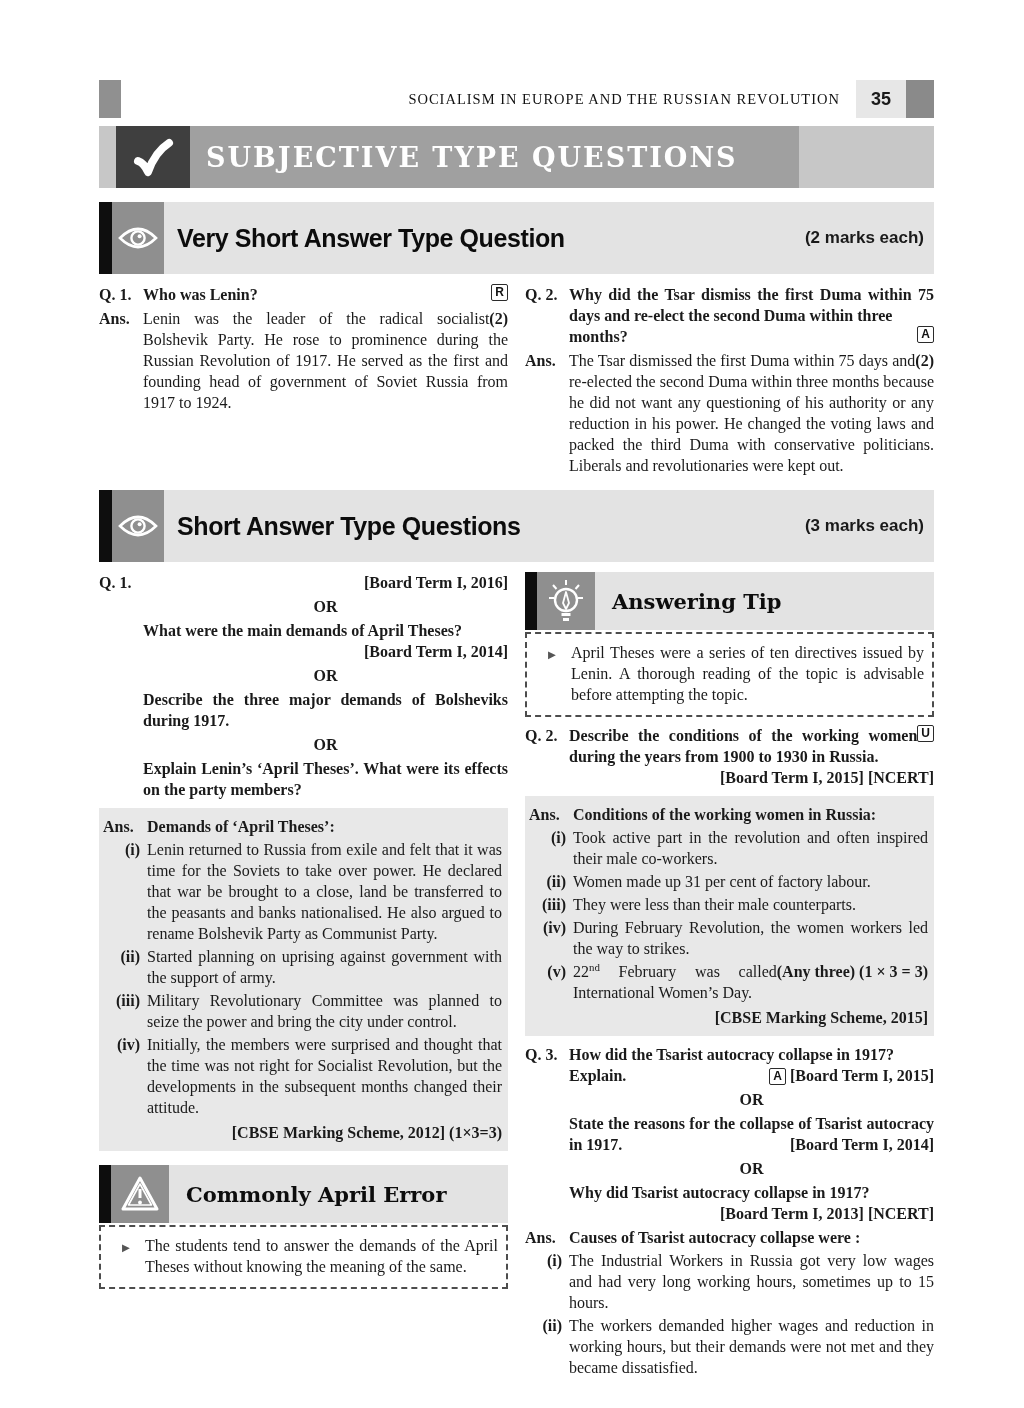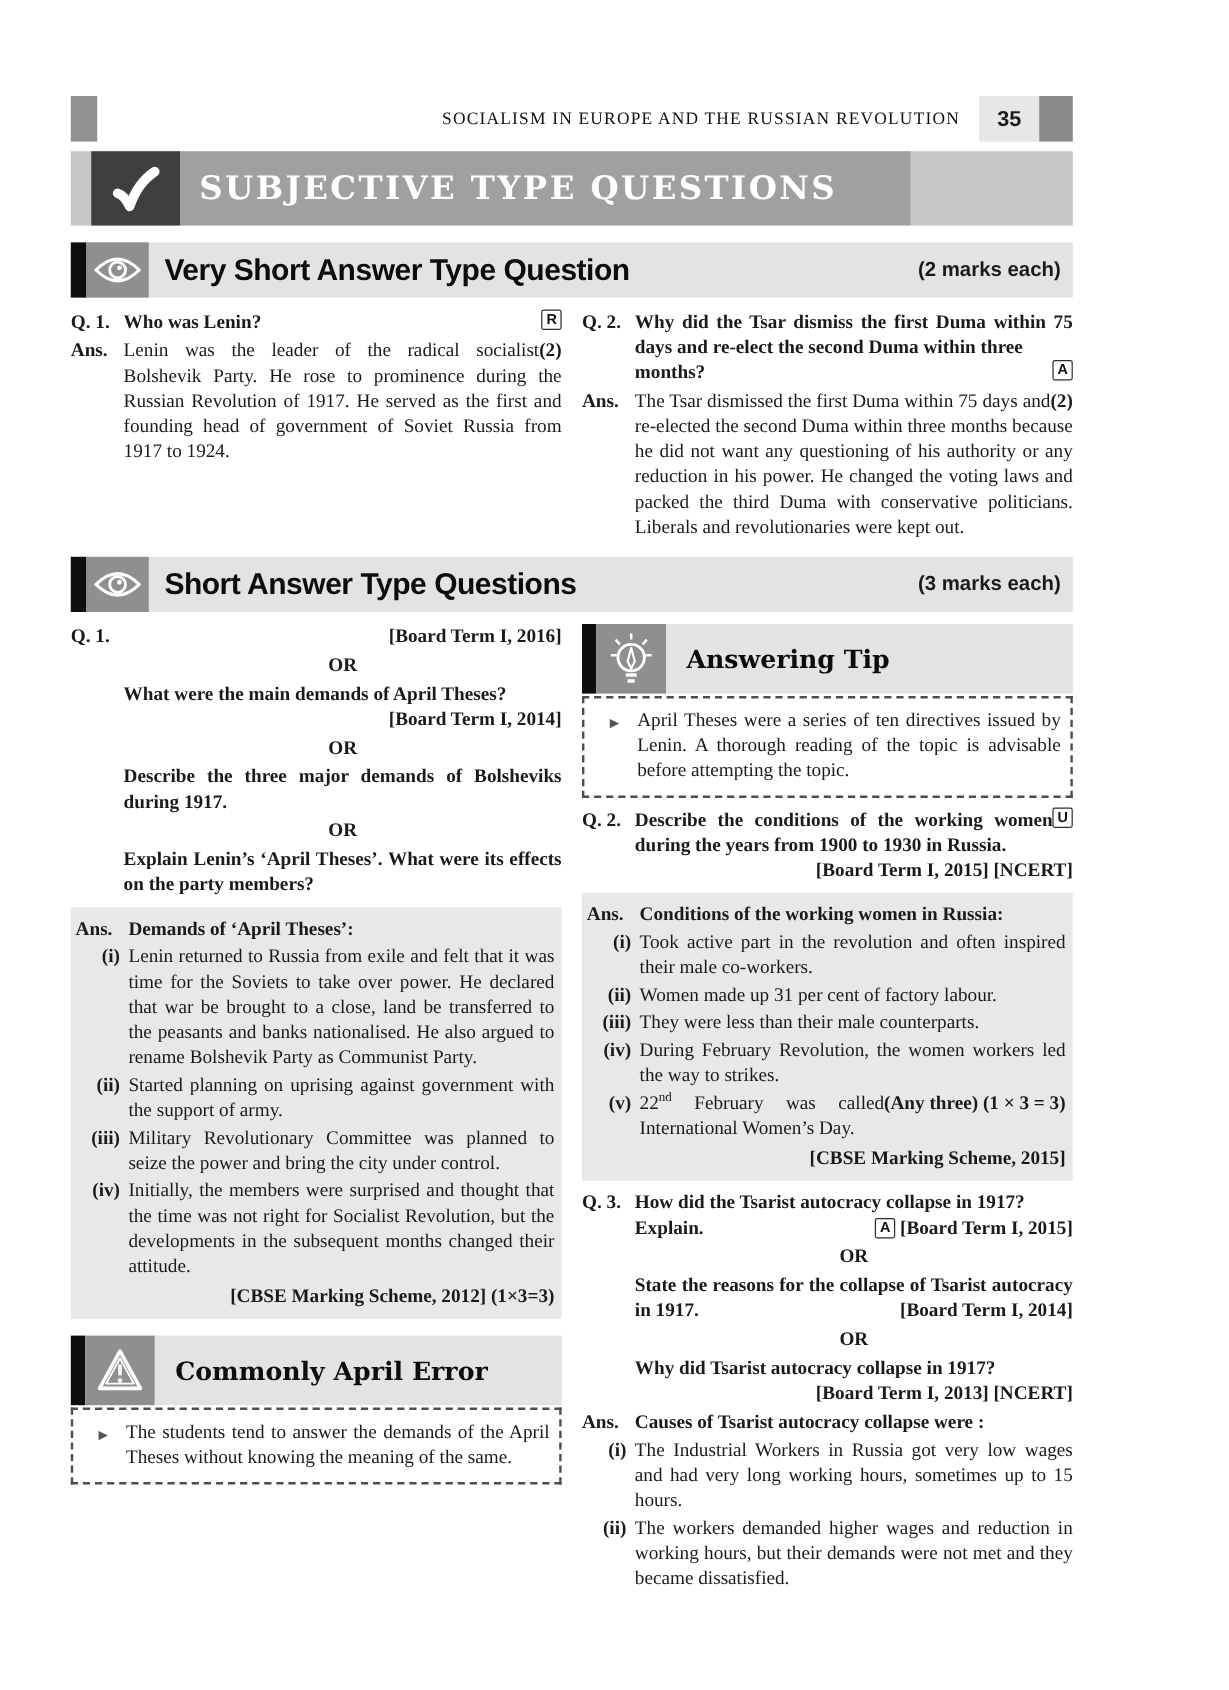--- a/index.html
+++ b/index.html
@@ -2,21 +2,21 @@
 <html style="--banner-gray: #a0a0a0; --banner-light: #c7c7c7; --dark-box: #3f3f3f; --band-gray: #e3e3e3; --icon-box-gray: #8f8f8f; --ans-bg: #e8e8e8; --pagenum-bg: #e7e7e7; --corner-gray: #909090; --corner-dark: #8a8a8a;"><head>
 <meta charset="utf-8">
 <style>
   * { margin:0; padding:0; box-sizing:border-box; }
   html,body { background:#ffffff; }
   body {
     width:1024px; height:1408px; overflow:hidden;
     font-family:"Liberation Serif", serif;
     color:#1a1a1a;
   }
-  .content { width:835px; margin-left:59px; padding-top:80px; }
+  .content { width:835px; margin-left:99px; padding-top:80px; }
 
   
   .topbar { display:flex; height:38px; align-items:stretch; }
   .corner-sq { width:22px; background:var(--corner-gray,#909090); }
   .top-title {
     flex:1; align-self:center; text-align:right; padding-right:16px;
     font-size:14.5px; letter-spacing:1px; color:#111;
   }
   .pagenum-box {
     width:50px; background:var(--pagenum-bg,#e7e7e7);
@@ -33,21 +33,21 @@
     flex:1; background:var(--banner-gray,#a0a0a0);
     display:flex; align-items:center; padding-left:16px;
   }
   .banner-title {
     font-family:"DejaVu Serif", serif; font-weight:bold; font-size:27px;
     color:#fff; letter-spacing:2px;
   }
   .banner-tail { width:135px; background:var(--banner-light,#c7c7c7); }
 
   
-  .band { display:flex; height:46px; background:var(--band-gray,#e3e3e3); margin-top:14px; align-items:stretch; }
+  .band { display:flex; height:72px; background:var(--band-gray,#e3e3e3); margin-top:14px; align-items:stretch; }
   .band-bar { width:13px; background:#0e0e0e; }
   .band-icon { width:52px; background:var(--icon-box-gray,#8f8f8f); display:flex; align-items:center; justify-content:center; }
   .band-title {
     flex:1; align-self:center; padding-left:13px;
     font-family:"Liberation Sans",sans-serif; font-weight:bold; font-size:25px;
     letter-spacing:-0.4px; color:#0c0c0c;
   }
   .band-marks {
     align-self:center; padding-right:10px;
     font-family:"Liberation Sans",sans-serif; font-weight:bold; font-size:17px;

